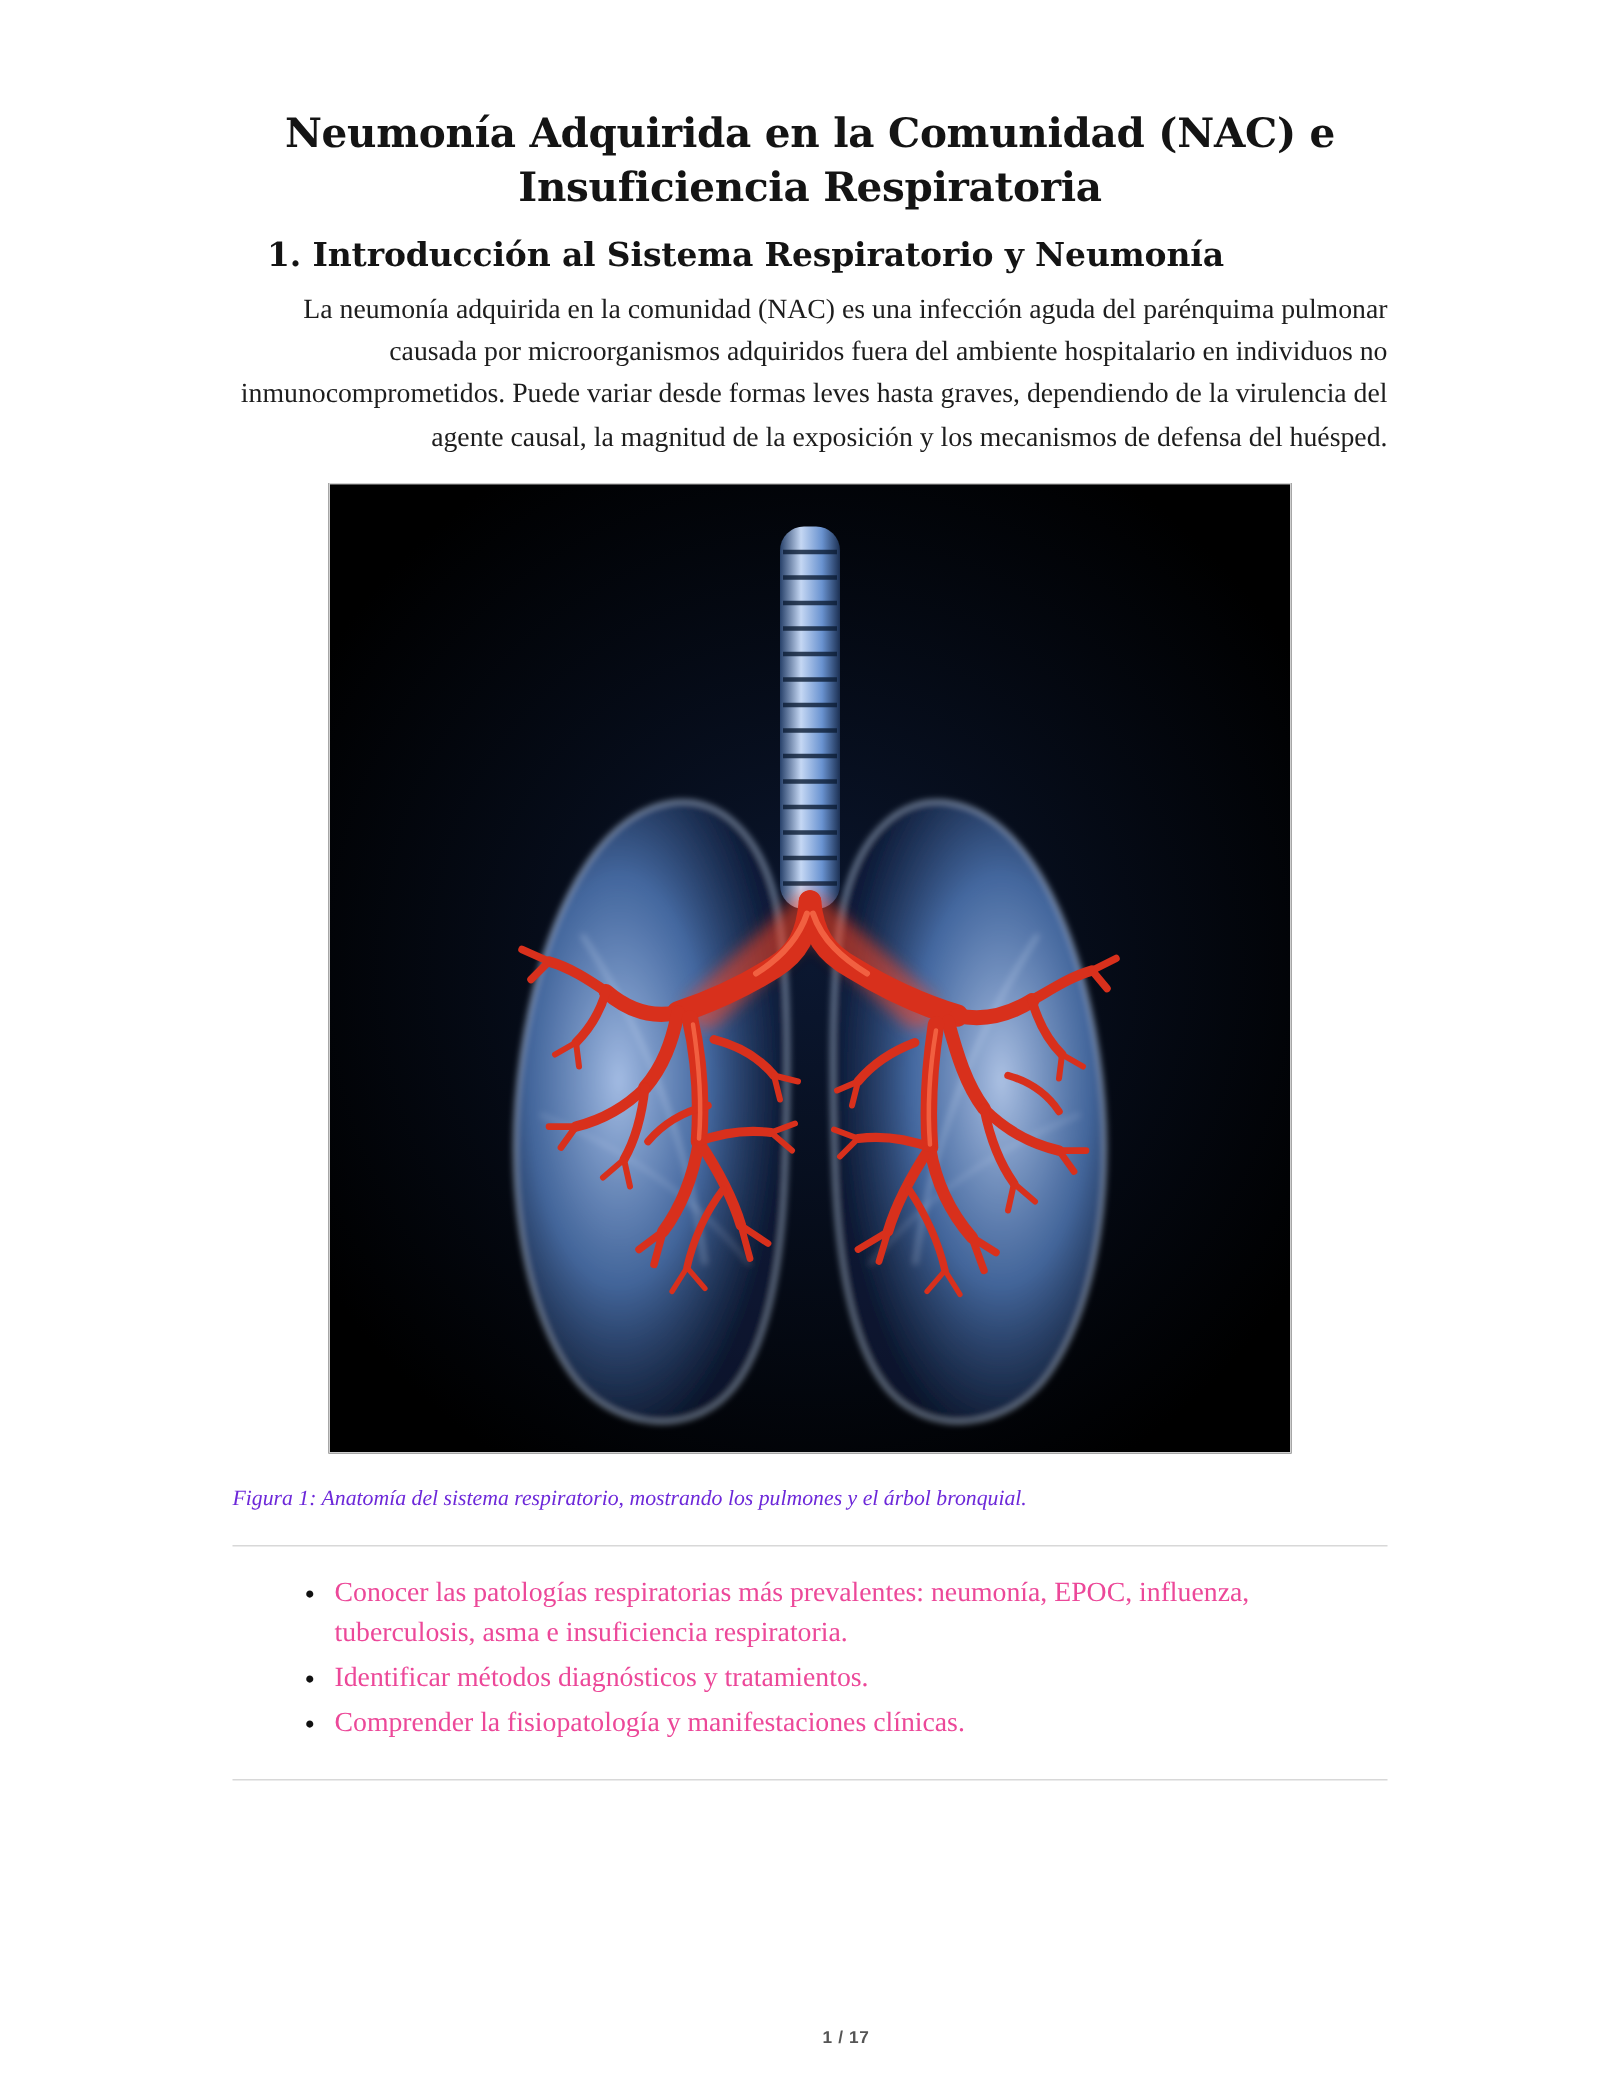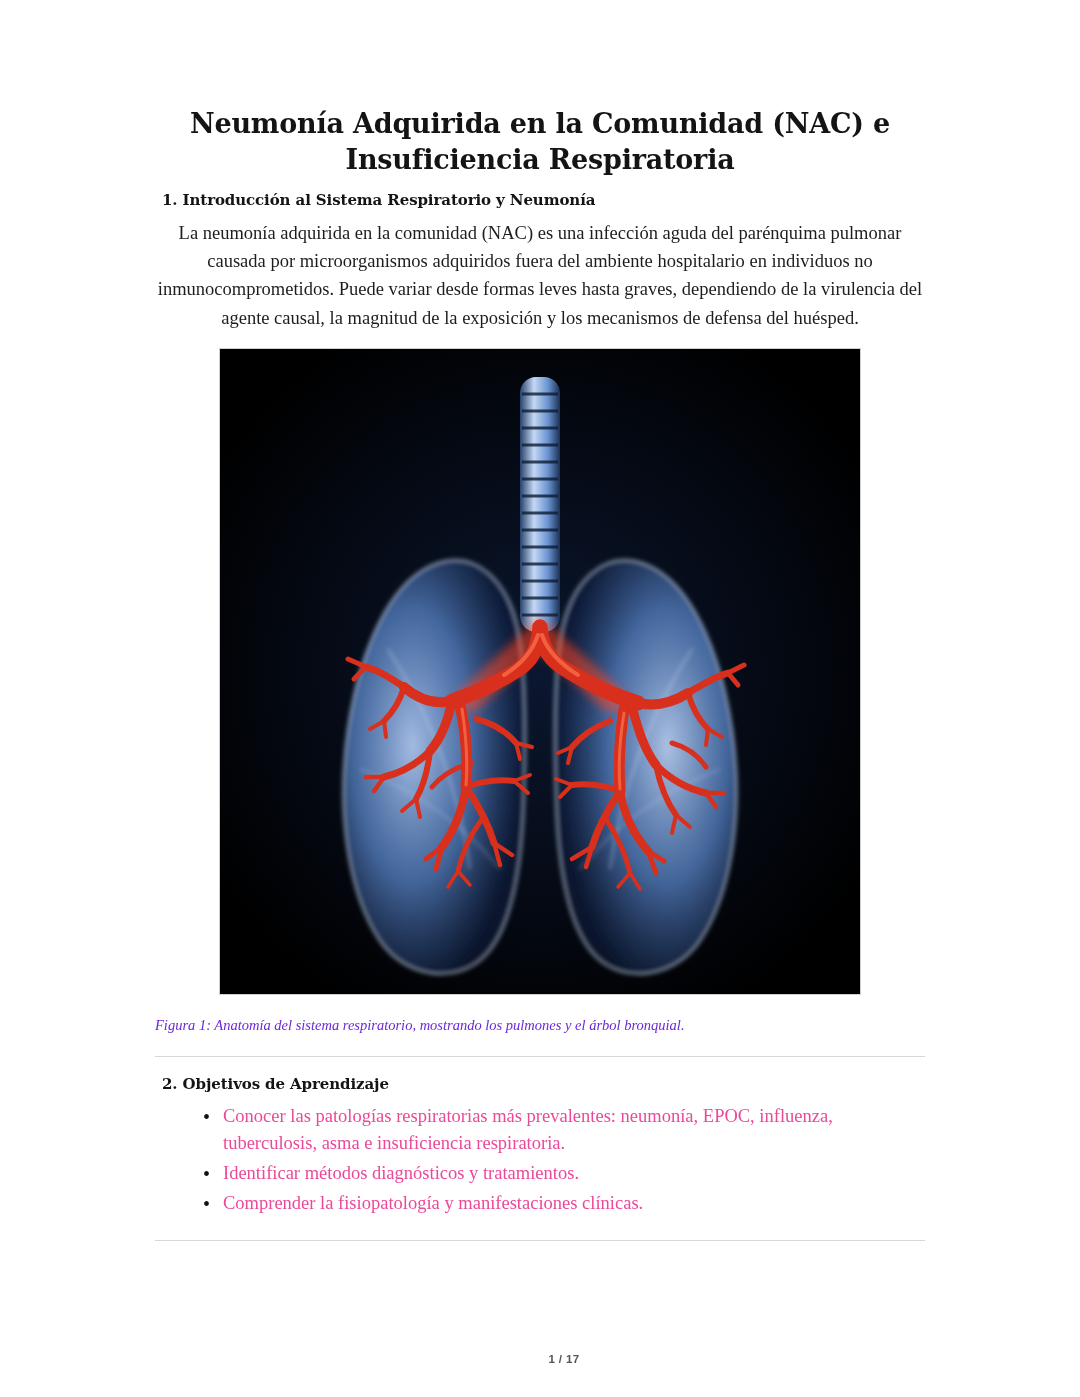--- a/index.html
+++ b/index.html
@@ -12,48 +12,48 @@
     height: 1397px;
     font-family: "Liberation Serif", serif;
     color: #1a1a1a;
     position: relative;
     overflow: hidden;
   }
   .page {
     width: 1080px;
     height: 1397px;
     box-sizing: border-box;
-    padding: 106px 155px 0 155px;
+    padding: 72px 155px 0 155px;
     position: relative;
   }
   .doc-title {
     font-family: "DejaVu Serif", serif;
     font-size: 27px;
     font-weight: bold;
     text-align: center;
     line-height: 1.32;
     margin: 0 0 14px 0;
     letter-spacing: -0.2px;
     color: #141414;
   }
   h2.section-heading {
     font-family: "DejaVu Serif", serif;
-    font-size: 15px;
+    font-size: 22px;
     font-weight: bold;
-    margin: 0 0 10px 0;
+    margin: 0 0 10px 16px;
     padding-left: 7px;
     color: #141414;
     letter-spacing: -0.1px;
   }
   p.body-text {
     font-family: "Liberation Serif", serif;
     font-size: 18.5px;
     line-height: 1.52;
     margin: 0 0 12px 0;
-    text-align: center;
+    text-align: right;
     color: #1d1d1d;
   }
   .figure-block {
     margin: 16px 0 0 0;
     padding: 0;
   }
   .figure-frame {
     width: 640px;
     height: 645px;
     margin: 0 auto;
@@ -253,21 +253,20 @@
           <path d="M242 360 C246 386 248 412 246 436" stroke-width="3"></path>
           <path d="M404 364 C400 388 398 414 400 440" stroke-width="3"></path>
         </g>
       </svg>
     </div>
     <div class="figure-caption">Figura 1: Anatomía del sistema respiratorio, mostrando los pulmones y el árbol bronquial.</div>
   </div>
 
   <hr class="rule">
 
-  <h2 class="section-heading">2. Objetivos de Aprendizaje</h2>
 
   <ul class="objectives">
     <li>Conocer las patologías respiratorias más prevalentes: neumonía, EPOC, influenza, tuberculosis, asma e insuficiencia respiratoria.</li>
     <li>Identificar métodos diagnósticos y tratamientos.</li>
     <li>Comprender la fisiopatología y manifestaciones clínicas.</li>
   </ul>
 
   <hr class="rule">
 
   <div class="page-footer">1 / 17</div>

